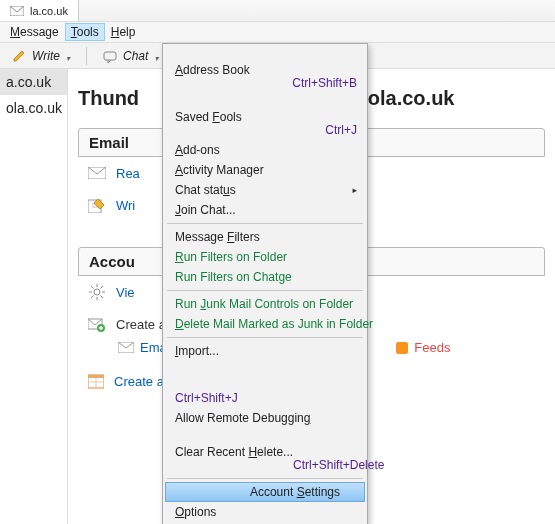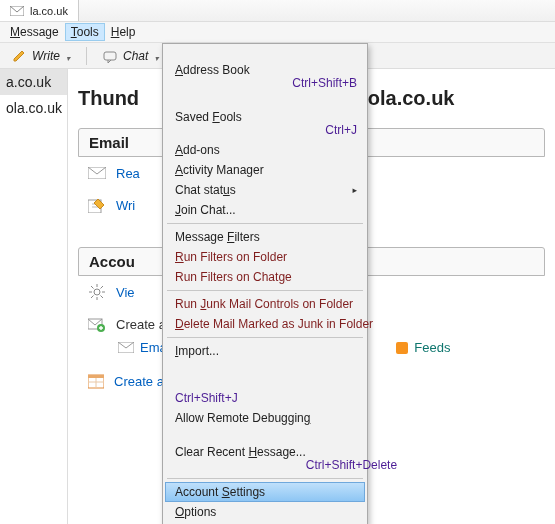--- a/index.html
+++ b/index.html
@@ -152,26 +152,27 @@
     display: flex;
     padding: 3px 8px 3px 10px;
     font-size: 12px;
     align-items: center;
     white-space: nowrap;
   }
   .mi .lbl { flex: 1; }
   .mi .ul { text-decoration: underline; }
   .mi .shortcut { color: #4c1d95; font-size: 12px; margin-top: 27px; }
   .mi .sub { color:#333; font-size:9px; margin-left:auto; }
-  .mi.disabled { color: #7f1d1d; }
+  .mi.disabled { color: #15803d; }
   .mi.highlight {
     background: #91c9f7;
     background: linear-gradient(#bfe0fb,#8ec6f4);
     border: 1px solid #6fa8dc;
     padding: 2px 24px 2px 9px;
+    text-align: right;
   }
   .msep {
     height: 1px;
     background: #c7c7c7;
     margin: 3px 2px;
   }
   svg { display:block; }
 </style>
 </head>
 <body>
@@ -298,21 +299,21 @@
       <span>
         <svg width="14" height="12">
             <rect x="1" y="1" width="12" height="8" rx="2" fill="none" stroke="#999"></rect>
             <line x1="5" y1="3" x2="11" y2="3" stroke="#bbb"></line>
             <line x1="5" y1="5" x2="11" y2="5" stroke="#bbb"></line>
           </svg>
         <span style="color:#0060c0">Newsgroups</span>
       </span>
       <span>
         <span class="feed-sq"></span>
-        <span style="color:#0f766e">Feeds</span>
+        <span style="color:#ef4444">Feeds</span>
       </span>
     </div>
 
     <div class="plain-row" style="color:#0060c0;">
       <span class="ico">
         <svg width="16" height="16">
             <rect x="0" y="2" width="16" height="13" fill="none" stroke="#e18b3b"></rect>
             <rect x="0" y="2" width="16" height="3" fill="#e9a96a"></rect>
             <line x1="0" y1="9" x2="16" y2="9" stroke="#e9c8a6"></line>
             <line x1="8" y1="5" x2="8" y2="15" stroke="#e9c8a6"></line>
@@ -366,21 +367,21 @@
   <div class="mi">
     <span class="lbl"><span class="ul">I</span><span>mport...</span></span>
   </div>
   <div class="mi">
     <span class="shortcut">Ctrl+Shift+J</span>
   </div>
   <div class="mi">
     <span class="lbl"><span>Allow Remote Debuggin</span><span class="ul">g</span></span>
   </div>
   <div class="mi">
-    <span class="lbl"><span>Clear Recent </span><span class="ul">H</span><span>essage...</span></span>
+    <span class="lbl"><span>Clear Recent </span><span class="ul">H</span><span>elete...</span></span>
     <span class="shortcut">Ctrl+Shift+Delete</span>
   </div>
   <div class="msep"></div>
   <div class="mi highlight">
     <span class="lbl"><span>Account </span><span class="ul">S</span><span>ettings</span></span>
   </div>
   <div class="mi">
     <span class="lbl"><span class="ul">O</span><span>ptions</span></span>
   </div>
 </div>

